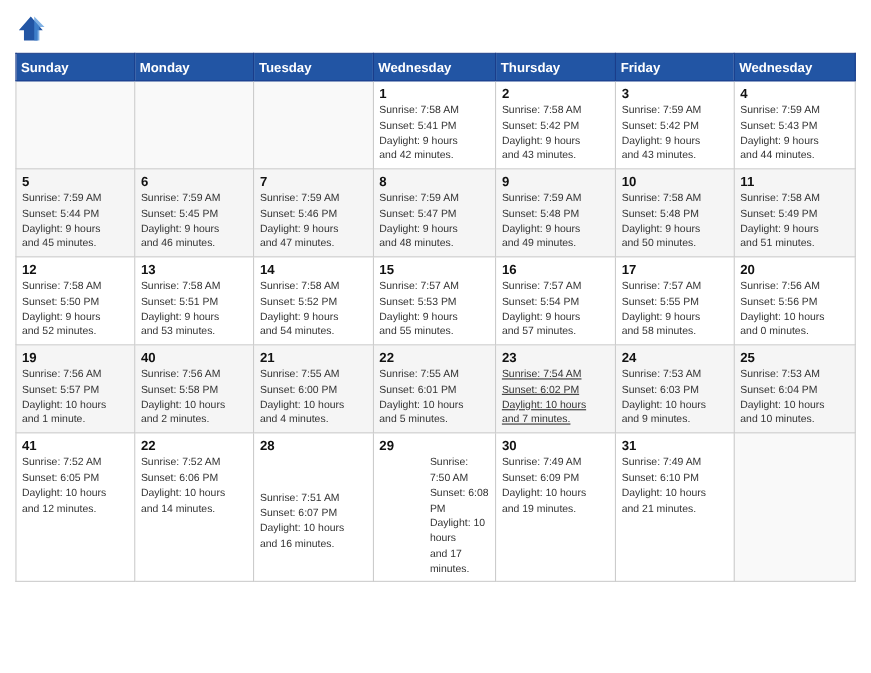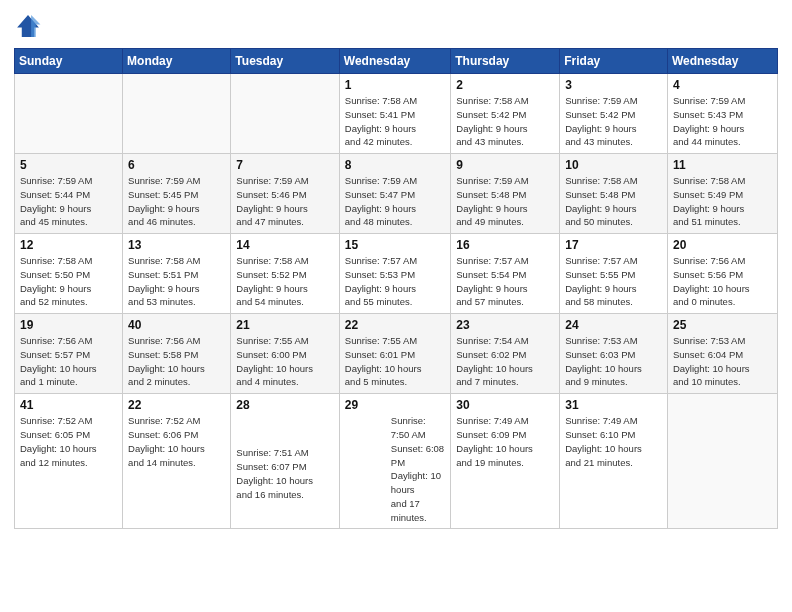--- a/index.html
+++ b/index.html
@@ -287,21 +287,21 @@
           </td>
           <td>
             <span class="day-number">22</span>
             <div class="day-detail" style="white-space: pre-line;">Sunrise: 7:55 AM
 Sunset: 6:01 PM
 Daylight: 10 hours
 and 5 minutes.</div>
           </td>
           <td>
             <span class="day-number">23</span>
-            <div class="day-detail" style="white-space: pre-line;">Sunrise: 7:54 AM
+            <div class="day-detail" style="white-space: pre-line; text-decoration: underline;">Sunrise: 7:54 AM
 Sunset: 6:02 PM
 Daylight: 10 hours
 and 7 minutes.</div>
           </td>
           <td>
             <span class="day-number">24</span>
             <div class="day-detail" style="white-space: pre-line;">Sunrise: 7:53 AM
 Sunset: 6:03 PM
 Daylight: 10 hours
 and 9 minutes.</div>

